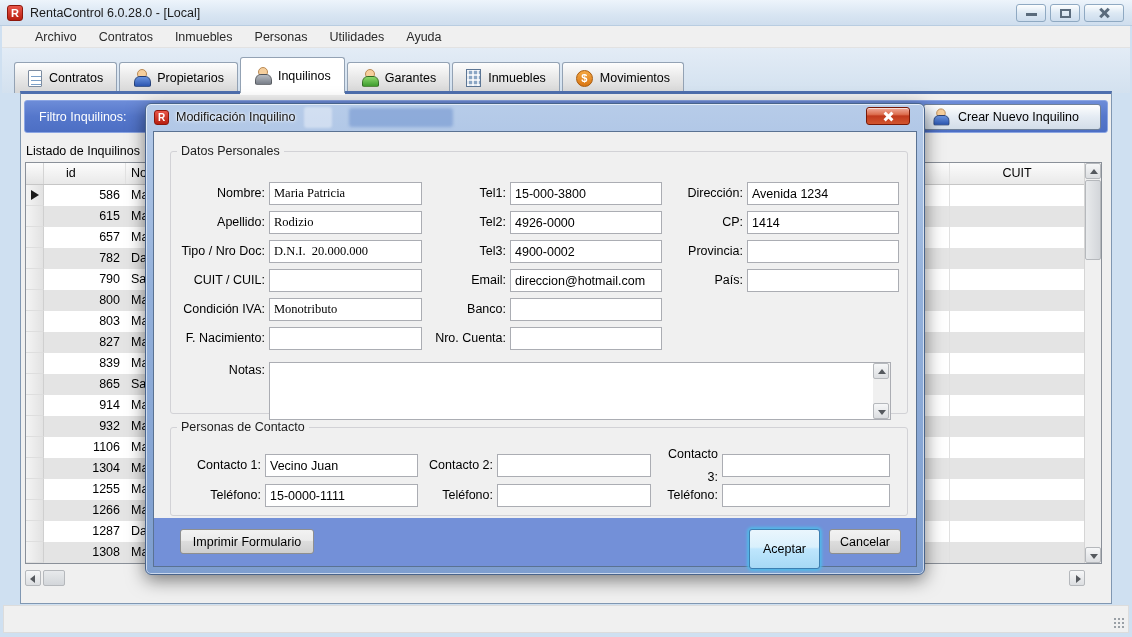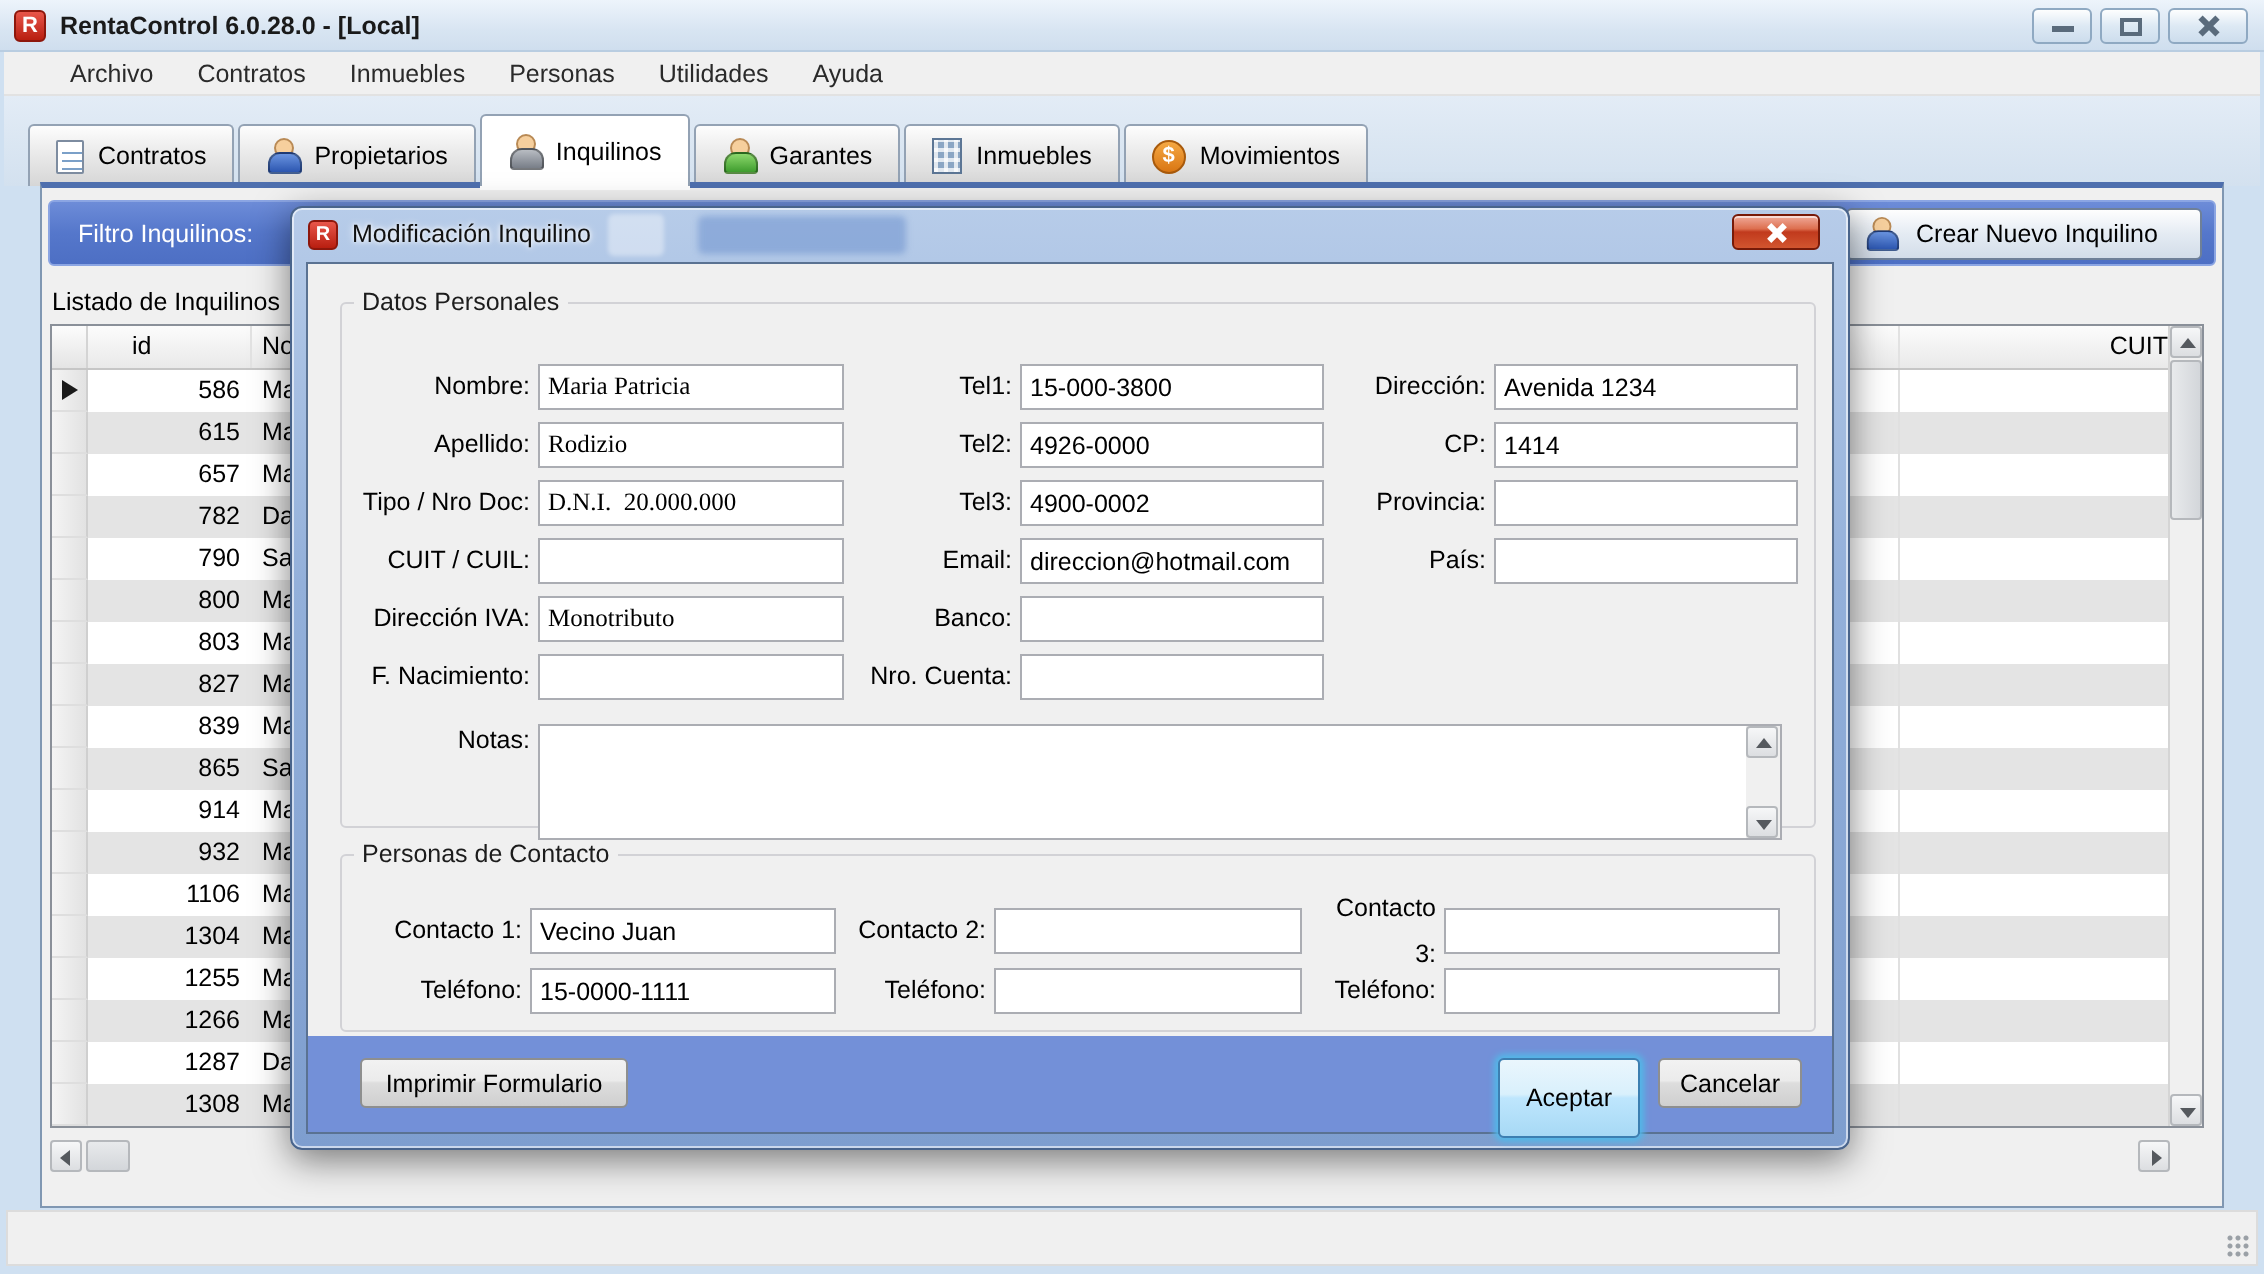--- a/index.html
+++ b/index.html
@@ -6,21 +6,21 @@
   html,body { width:1132px; height:637px; overflow:hidden; }
   body { font-family:"Liberation Sans", sans-serif; background:#cfe0f1; position:relative; font-size:12.5px; color:#000; }
 
   
   .titlebar { position:absolute; left:0; top:0; right:0; height:26px;
     background:linear-gradient(180deg,#edf4fb,#d8e5f2 60%,#cfdeee);
     border-bottom:1px solid #b9cde1; display:flex; align-items:center; padding-left:7px; }
   .app-logo { width:16px; height:16px; background:linear-gradient(180deg,#e8564a,#b81e10);
     border:1px solid #8d170c; border-radius:3px; color:#fff; font-weight:bold; font-size:11px;
     display:flex; align-items:center; justify-content:center; margin-right:7px; }
-  .titlebar-text { color:#1a1a1a;font-weight:bold; }
+  .titlebar-text { color:#1a1a1a; }
   .win-controls { position:absolute; right:8px; top:4px; display:flex; gap:4px; }
   .win-btn { width:30px; height:18px; background:linear-gradient(180deg,#fdfefe,#dde9f4 50%,#cddded);
     border:1px solid #8fa9c2; border-radius:3px; position:relative; }
   .win-btn.close { width:40px; }
   .glyph-min { position:absolute; left:9px; bottom:5px; width:11px; height:3px; background:#5a6b7c; }
   .glyph-max { position:absolute; left:9px; top:4px; width:11px; height:9px; border:2px solid #5a6b7c; }
   .glyph-x { position:absolute; left:50%; top:50%; width:12px; height:12px; transform:translate(-50%,-50%); }
   .glyph-x::before,.glyph-x::after { content:""; position:absolute; left:5px; top:0; width:3px; height:12px; background:#5a6b7c; }
   .glyph-x::before { transform:rotate(45deg);} .glyph-x::after { transform:rotate(-45deg);}
 
@@ -65,21 +65,21 @@
   .create-btn .person { transform:scale(.95); }
   .list-title { position:absolute; left:5px; top:50px; color:#000; }
 
   .table-wrap { position:absolute; left:4px; right:9px; top:68px; height:402px;
     border:1px solid #8a9099; background:#fff; }
   .grid-header { display:flex; height:22px; background:linear-gradient(180deg,#fcfcfc,#e9e9e9);
     border-bottom:1px solid #c6c6c6; padding-right:17px; }
   .gh-spacer { width:18px; border-right:1px solid #d4d4d4; background:linear-gradient(180deg,#fcfcfc,#e4e4e4); }
   .gh-id { width:82px; padding-left:22px; line-height:21px; border-right:1px solid #e2e2e2; }
   .gh-name { flex:1; padding-left:5px; line-height:21px; }
-  .gh-cuit { width:135px; text-align:right; line-height:21px; border-left:1px solid #e2e2e2; }
+  .gh-cuit { width:135px; text-align:center; line-height:21px; border-left:1px solid #e2e2e2; }
   .rows { position:absolute; left:0; right:17px; top:22px; bottom:0; overflow:hidden; }
   .grid-row { display:flex; height:21px; }
   .grid-row:nth-child(even) { background:#e4e4e4; }
   .cell-rowhdr { width:18px; background:linear-gradient(90deg,#f4f4f4,#e2e2e2); border-right:1px solid #cfcfcf;
     border-bottom:1px solid #dedede; position:relative; }
   .row-marker { display:none; position:absolute; left:5px; top:5px; width:0; height:0;
     border-left:8px solid #1a1a1a; border-top:5px solid transparent; border-bottom:5px solid transparent; }
   .grid-row:first-child .row-marker { display:block; }
   .cell-id { width:82px; text-align:right; padding-right:6px; line-height:20px; }
   .cell-name { flex:1; padding-left:5px; line-height:20px; white-space:nowrap; overflow:hidden; }
@@ -474,21 +474,21 @@
             <label class="flabel">Tipo / Nro Doc:</label>
             <input class="finput" value="D.N.I.  20.000.000" style="">
           </div>
 
           <div class="frow">
             <label class="flabel">CUIT / CUIL:</label>
             <input class="finput" value="" style="">
           </div>
 
           <div class="frow">
-            <label class="flabel">Dirección IVA:</label>
+            <label class="flabel">Condición IVA:</label>
             <input class="finput" value="Monotributo" style="">
           </div>
 
           <div class="frow">
             <label class="flabel">F. Nacimiento:</label>
             <input class="finput" value="" style="">
           </div>
 
       </div>
       <div class="pcol pcol2">

